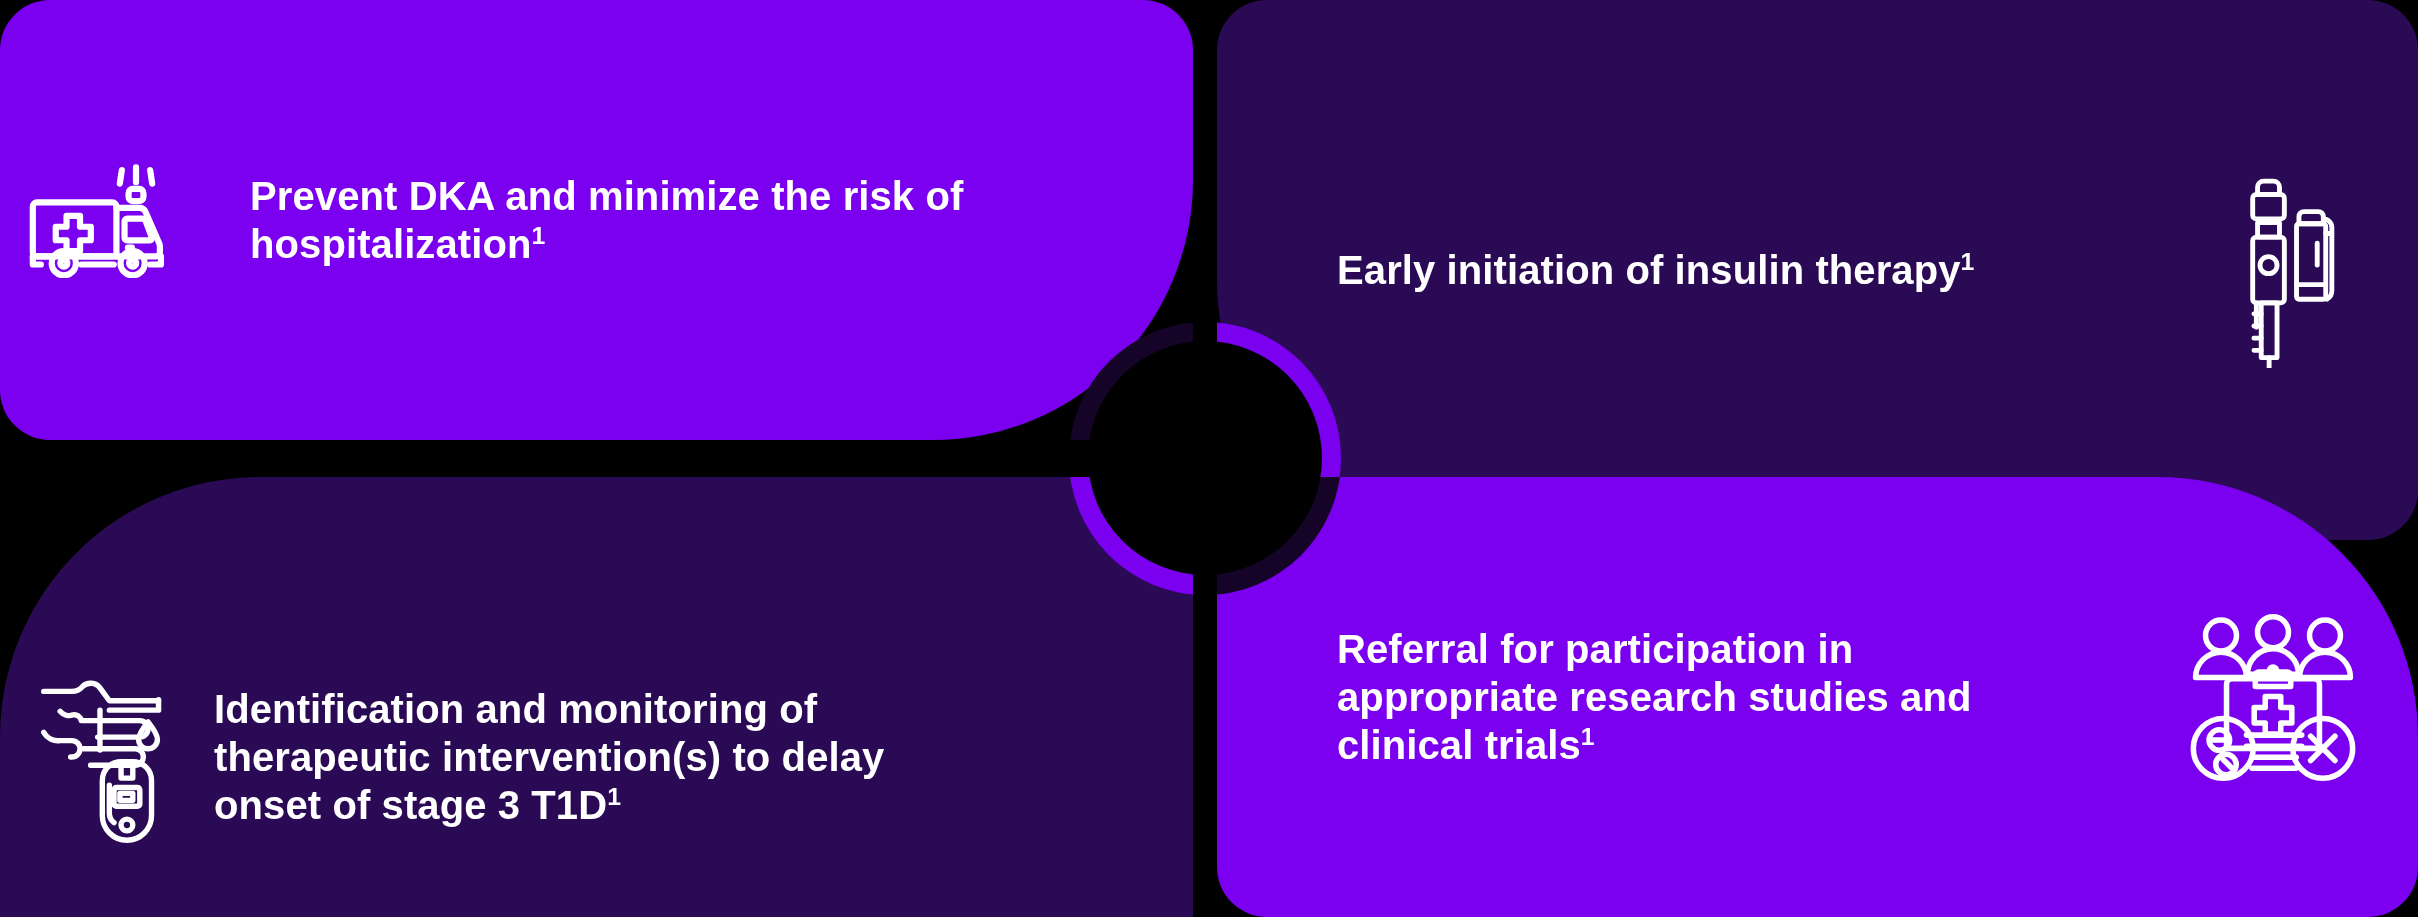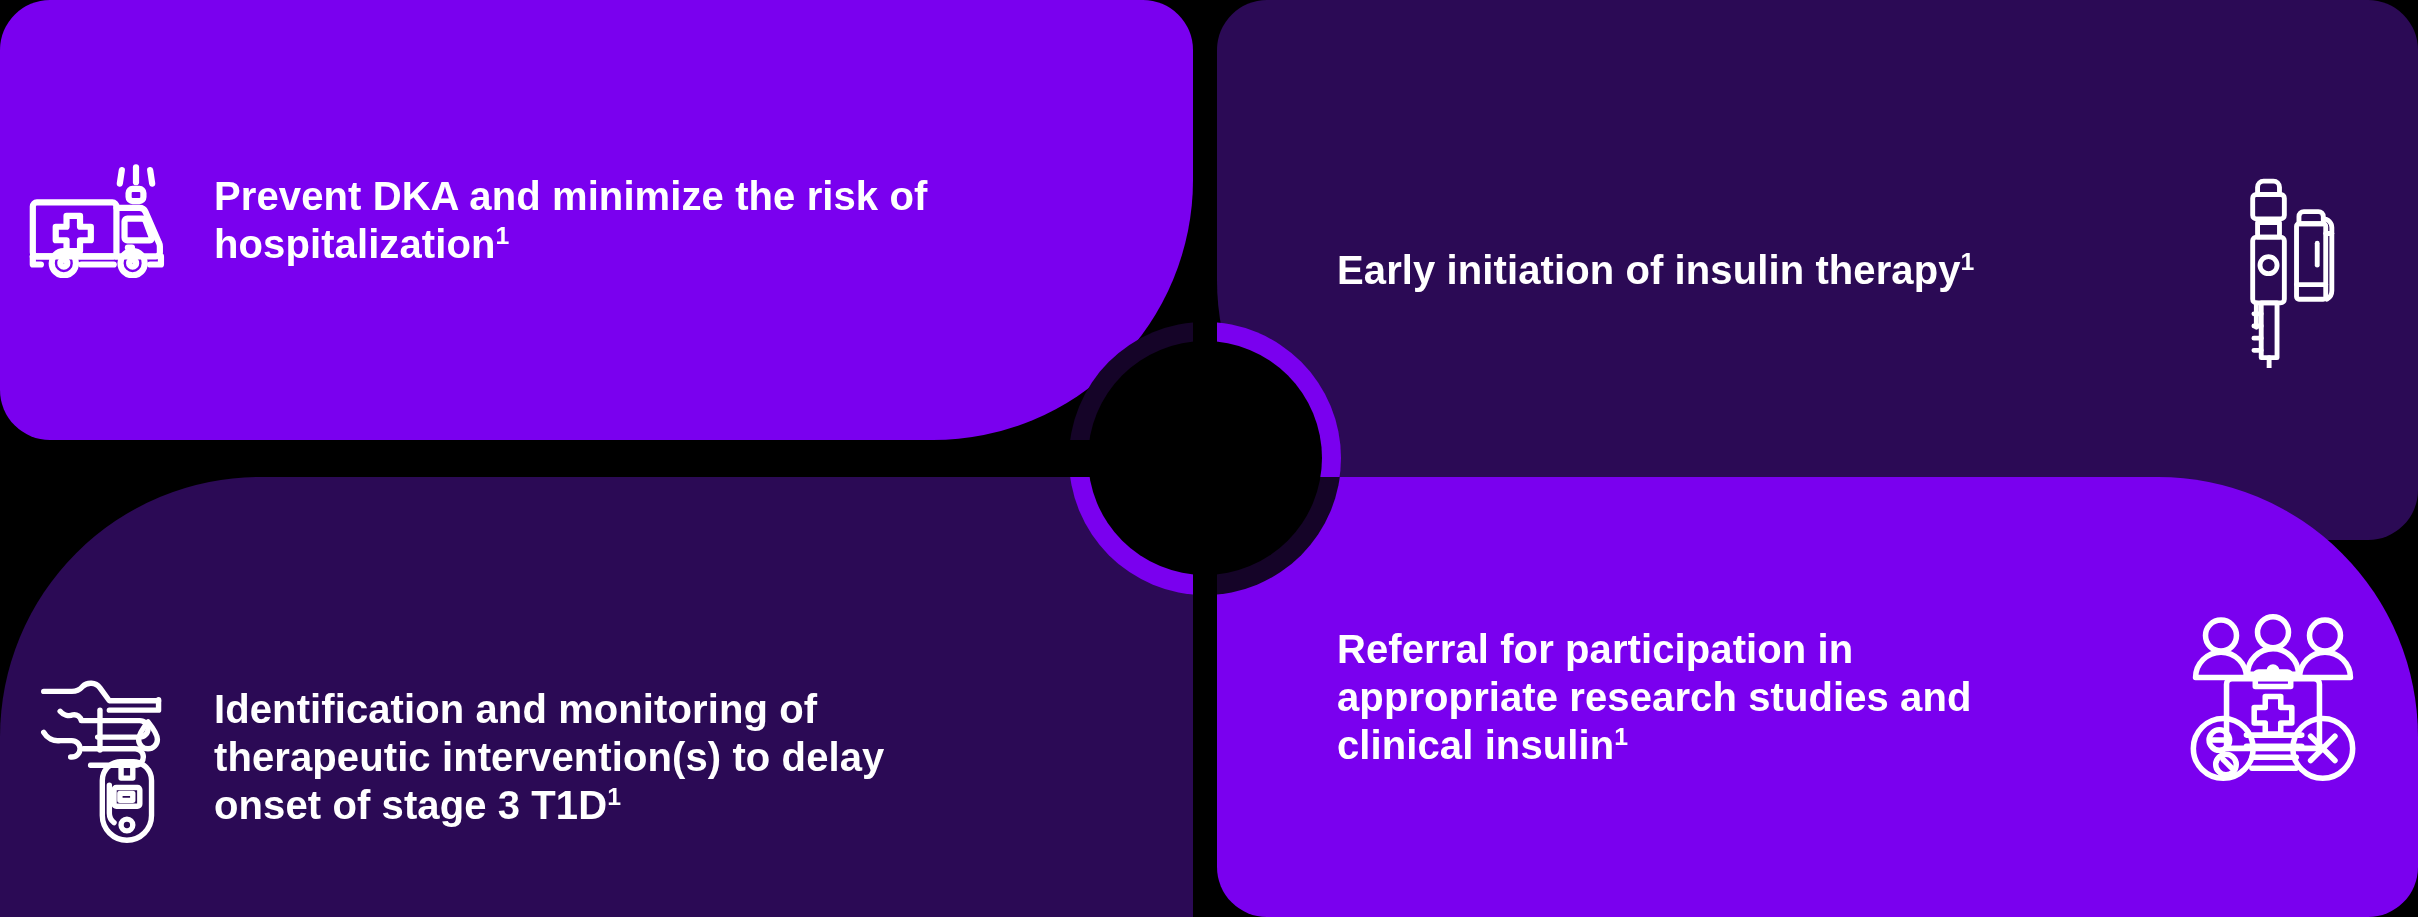--- a/index.html
+++ b/index.html
@@ -41,21 +41,21 @@
   .content.icon-right{padding-left:120px;padding-right:55px;}
 
   .icon{flex:0 0 auto;display:flex;align-items:center;justify-content:center;}
   .icon svg{display:block;}
 
   .headline{color:#fff;font-weight:bold;font-size:40px;line-height:1.20;
             letter-spacing:.1px;text-rendering:optimizeLegibility;}
   .headline sup{font-size:.62em;vertical-align:super;line-height:0;font-weight:bold;}
 
   
-  #q-tl .content{padding-top:0;}
+  #q-tl .content{padding-top:0;gap:36px;}
   #q-tl .icon{width:170px;margin-right:22px;}
   #q-tl .headline{max-width:720px;}
 
   #q-tr .content{justify-content:space-between;}
   #q-tr .headline{max-width:640px;}
   #q-tr .icon{width:150px;}
 
   #q-bl .icon{width:170px;margin-right:22px;}
   #q-bl .headline{max-width:720px;}
 
@@ -178,21 +178,21 @@
       </div>
     </div>
   </div>
 
   <div class="tile" id="q-br">
     <div class="tile-bg" style="background:#7A00EF"></div>
     <div class="ring" style="background:#150428"></div>
 
     <div class="content icon-right">
       <div class="headline">
-        <span>Referral for participation in appropriate research studies and clinical insulin</span><sup>1</sup>
+        <span>Referral for participation in appropriate research studies and clinical trials</span><sup>1</sup>
       </div>
       <div class="icon">
         <svg viewBox="0 0 150 160" width="166" height="177" fill="none" stroke="#fff" stroke-width="5" stroke-linecap="round" stroke-linejoin="round">
 
           <circle cx="28" cy="24" r="14"></circle>
           <path d="M5 62 a23 23 0 0 1 46 0 z"></path>
           <circle cx="75" cy="21" r="14"></circle>
           <path d="M52 59 a23 23 0 0 1 46 0 z"></path>
           <circle cx="122" cy="24" r="14"></circle>
           <path d="M99 62 a23 23 0 0 1 46 0 z"></path>

